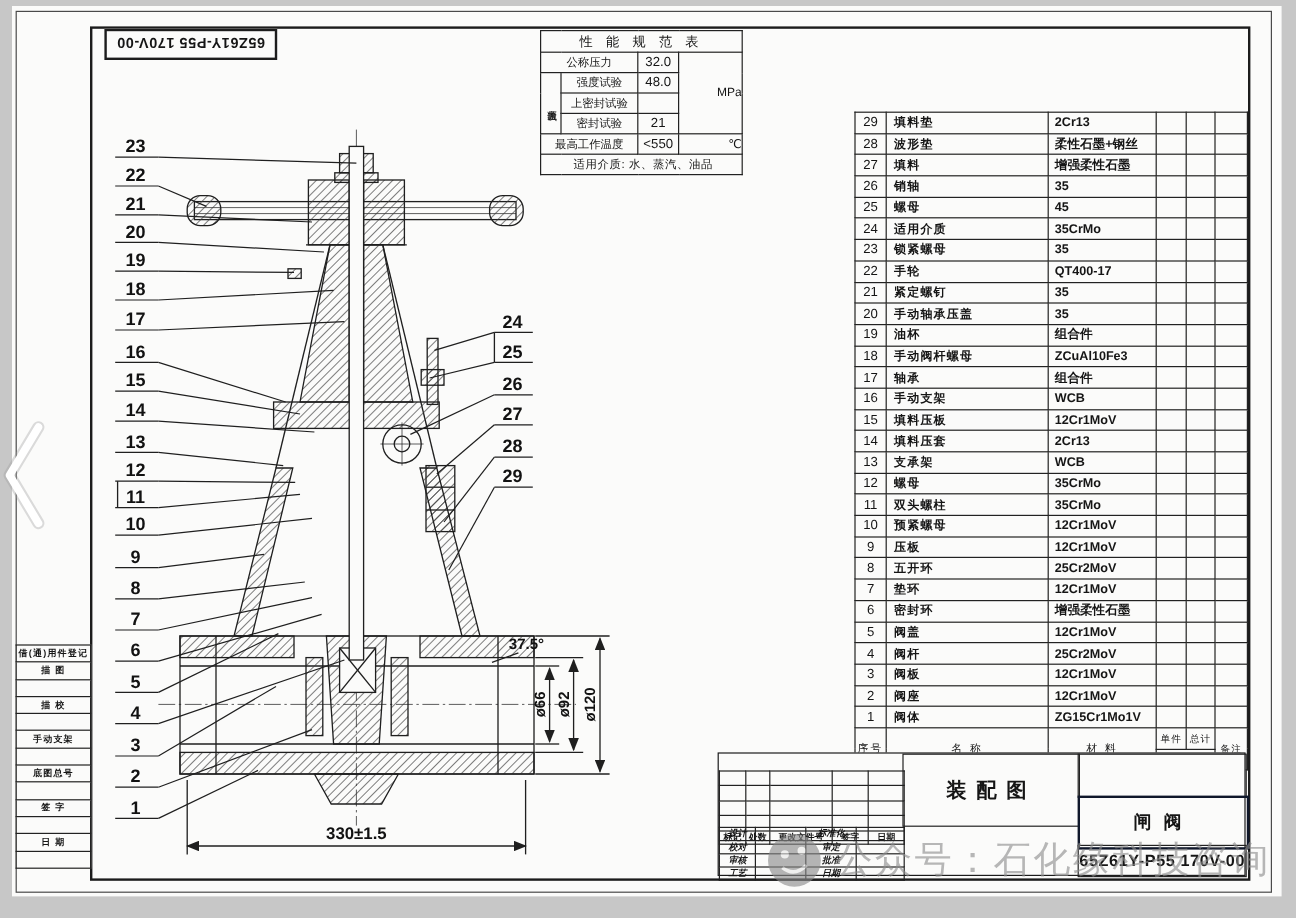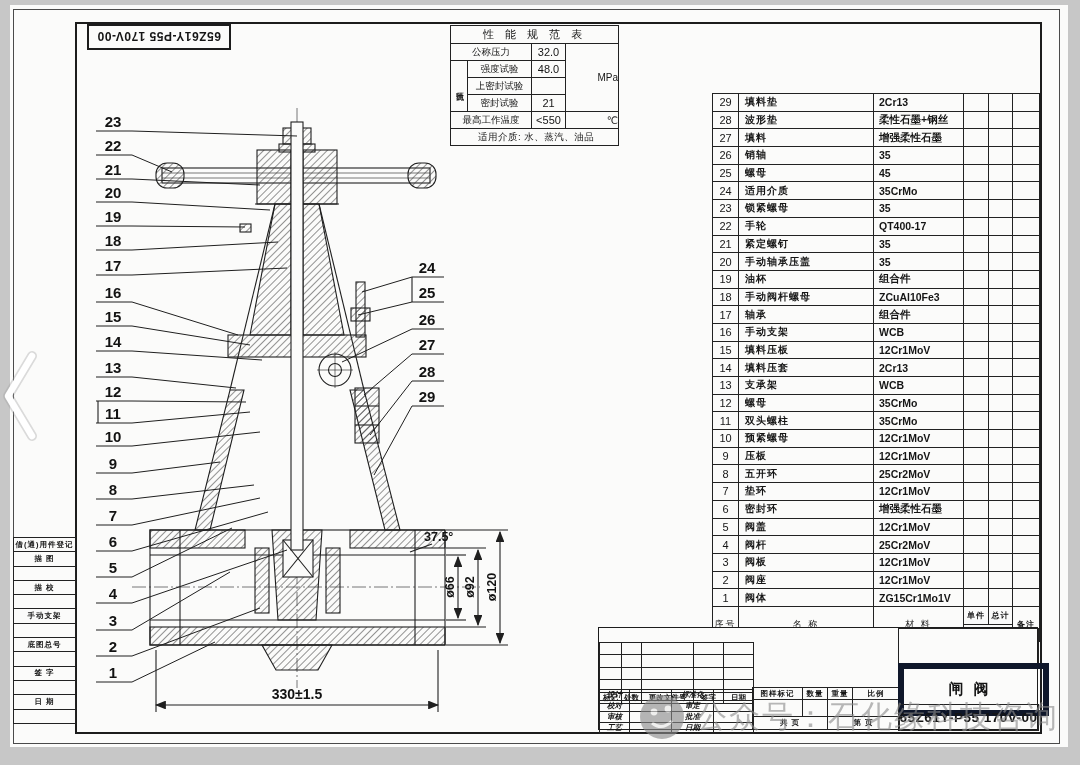--- a/index.html
+++ b/index.html
@@ -25,37 +25,37 @@
   .spec .vert{writing-mode:vertical-rl;text-orientation:upright;font-size:8px;letter-spacing:0;line-height:1;}
   .spec .left{text-align:center;padding-left:3px;letter-spacing:.5px;}
   
   .bom{position:absolute;left:702px;top:88px;width:327px;background:#fbfbfa;}
   .bom tbody tr{height:17.7px;}
   .bom td{font-size:10.5px;}
   .bom td.b-no{font-size:11px;}
   .bom td.b-name{text-align:left;padding-left:6px;font-weight:700;font-size:10px;letter-spacing:1px;}
   .bom td.b-mat{text-align:left;padding-left:5px;font-weight:600;font-size:10.5px;margin-left:28px;}
   .bom .bf td{height:9px;font-size:9px;font-weight:400;letter-spacing:2px;}
-  .bom .bf td.sm,.bom .bf2 td{font-size:8px;letter-spacing:1px;height:9px;font-weight:700;}
+  .bom .bf td.sm,.bom .bf2 td{font-size:8px;letter-spacing:1px;height:9px;font-weight:400;}
   
   .tblock{position:absolute;left:588px;top:622px;width:440px;height:103px;background:#fbfbfa;border:1.5px solid #1c1c1c;box-sizing:border-box;}
   .tblock table td{font-size:7.5px;font-weight:700;}
   .tb-rev{position:absolute;left:0;top:14px;width:154px;border-radius:17px;}
   .tb-rev tr{height:12.4px;}
   .tb-rev tr.hd{height:11px;}
   .tb-sign{position:absolute;left:0;top:60.5px;width:154px;}
   .tb-sign tr{height:10.2px;font-style:italic;}
   .tb-assembly{position:absolute;left:153px;top:0;width:146px;height:59px;border:1px solid #222;display:flex;align-items:center;justify-content:center;font-size:17px;font-weight:700;letter-spacing:8px;}
   .tb-mid{position:absolute;left:153px;top:59px;width:147px;}
   .tb-mid tr.r1{height:12px;}
   .tb-mid tr.r2{height:17px;}
   .tb-mid tr.r3{height:13px;}
   .tb-mid td{font-size:7.5px;font-weight:700;letter-spacing:1px;}
   .tb-blankcell{position:absolute;left:299px;top:0;width:139px;height:35px;border:1px solid #222;}
-  .tb-name{position:absolute;left:299px;top:35px;width:139px;height:41px;border:6px solid #0f172a;display:flex;align-items:center;justify-content:center;font-size:15px;font-weight:700;letter-spacing:10px;}
+  .tb-name{position:absolute;left:299px;top:35px;width:139px;height:41px;border:2px solid #0f172a;display:flex;align-items:center;justify-content:center;font-size:15px;font-weight:700;letter-spacing:10px;}
   .tb-no{position:absolute;left:299px;top:76px;width:139px;height:25px;border:1px solid #222;display:flex;align-items:center;justify-content:center;font-size:13.5px;font-weight:700;letter-spacing:.5px;}
   
   .valve{position:absolute;left:70px;top:95px;}
   .balloon{font-size:15px;font-weight:600;fill:#121212;font-family:"Liberation Sans",sans-serif;}
   .dimtxt{font-size:12.5px;font-weight:600;fill:#121212;font-family:"Liberation Sans",sans-serif;}
   
   .watermark{position:absolute;left:628px;top:688px;display:flex;align-items:center;gap:10px;z-index:6;opacity:.62;pointer-events:none;}
   .watermark span{font-size:31px;color:#8d8d8d;letter-spacing:2px;font-weight:400;white-space:nowrap;}
   
   .prev{position:absolute;left:0px;top:348px;width:44px;height:96px;z-index:8;cursor:pointer;}
@@ -488,46 +488,21 @@
               <td></td>
             </tr>
         <tr>
               <td>工艺</td>
               <td></td>
               <td>日期</td>
               <td></td>
             </tr>
       </tbody>
         </table>
-      <table class="tb-mid">
-        <colgroup>
-            <col style="width:50px">
-            <col style="width:25px">
-            <col style="width:25px">
-            <col style="width:47px">
-          </colgroup>
-        <tbody>
-            <tr class="r1">
-          <td>图样标记</td>
-          <td>数量</td>
-          <td>重量</td>
-          <td>比例</td>
-        </tr>
-        <tr class="r2">
-              <td></td>
-              <td></td>
-              <td></td>
-              <td></td>
-            </tr>
-        <tr class="r3">
-          <td colspan="2">共  页</td>
-          <td colspan="2">第  页</td>
-        </tr>
-      </tbody>
-        </table>
+      <div class="tb-assembly">装配图</div>
       <div class="tb-blankcell"></div>
       <div class="tb-name">闸阀</div>
       <div class="tb-no">65Z61Y-P55 170V-00</div>
     </div>
 
     <svg class="valve" width="440" height="625" viewBox="0 0 440 625">
       <defs>
         <pattern id="hh" patternUnits="userSpaceOnUse" width="5" height="5" patternTransform="rotate(45)">
           <line x1="0" y1="0" x2="0" y2="5" stroke="#3a3a3a" stroke-width="1.1"></line>
         </pattern>

